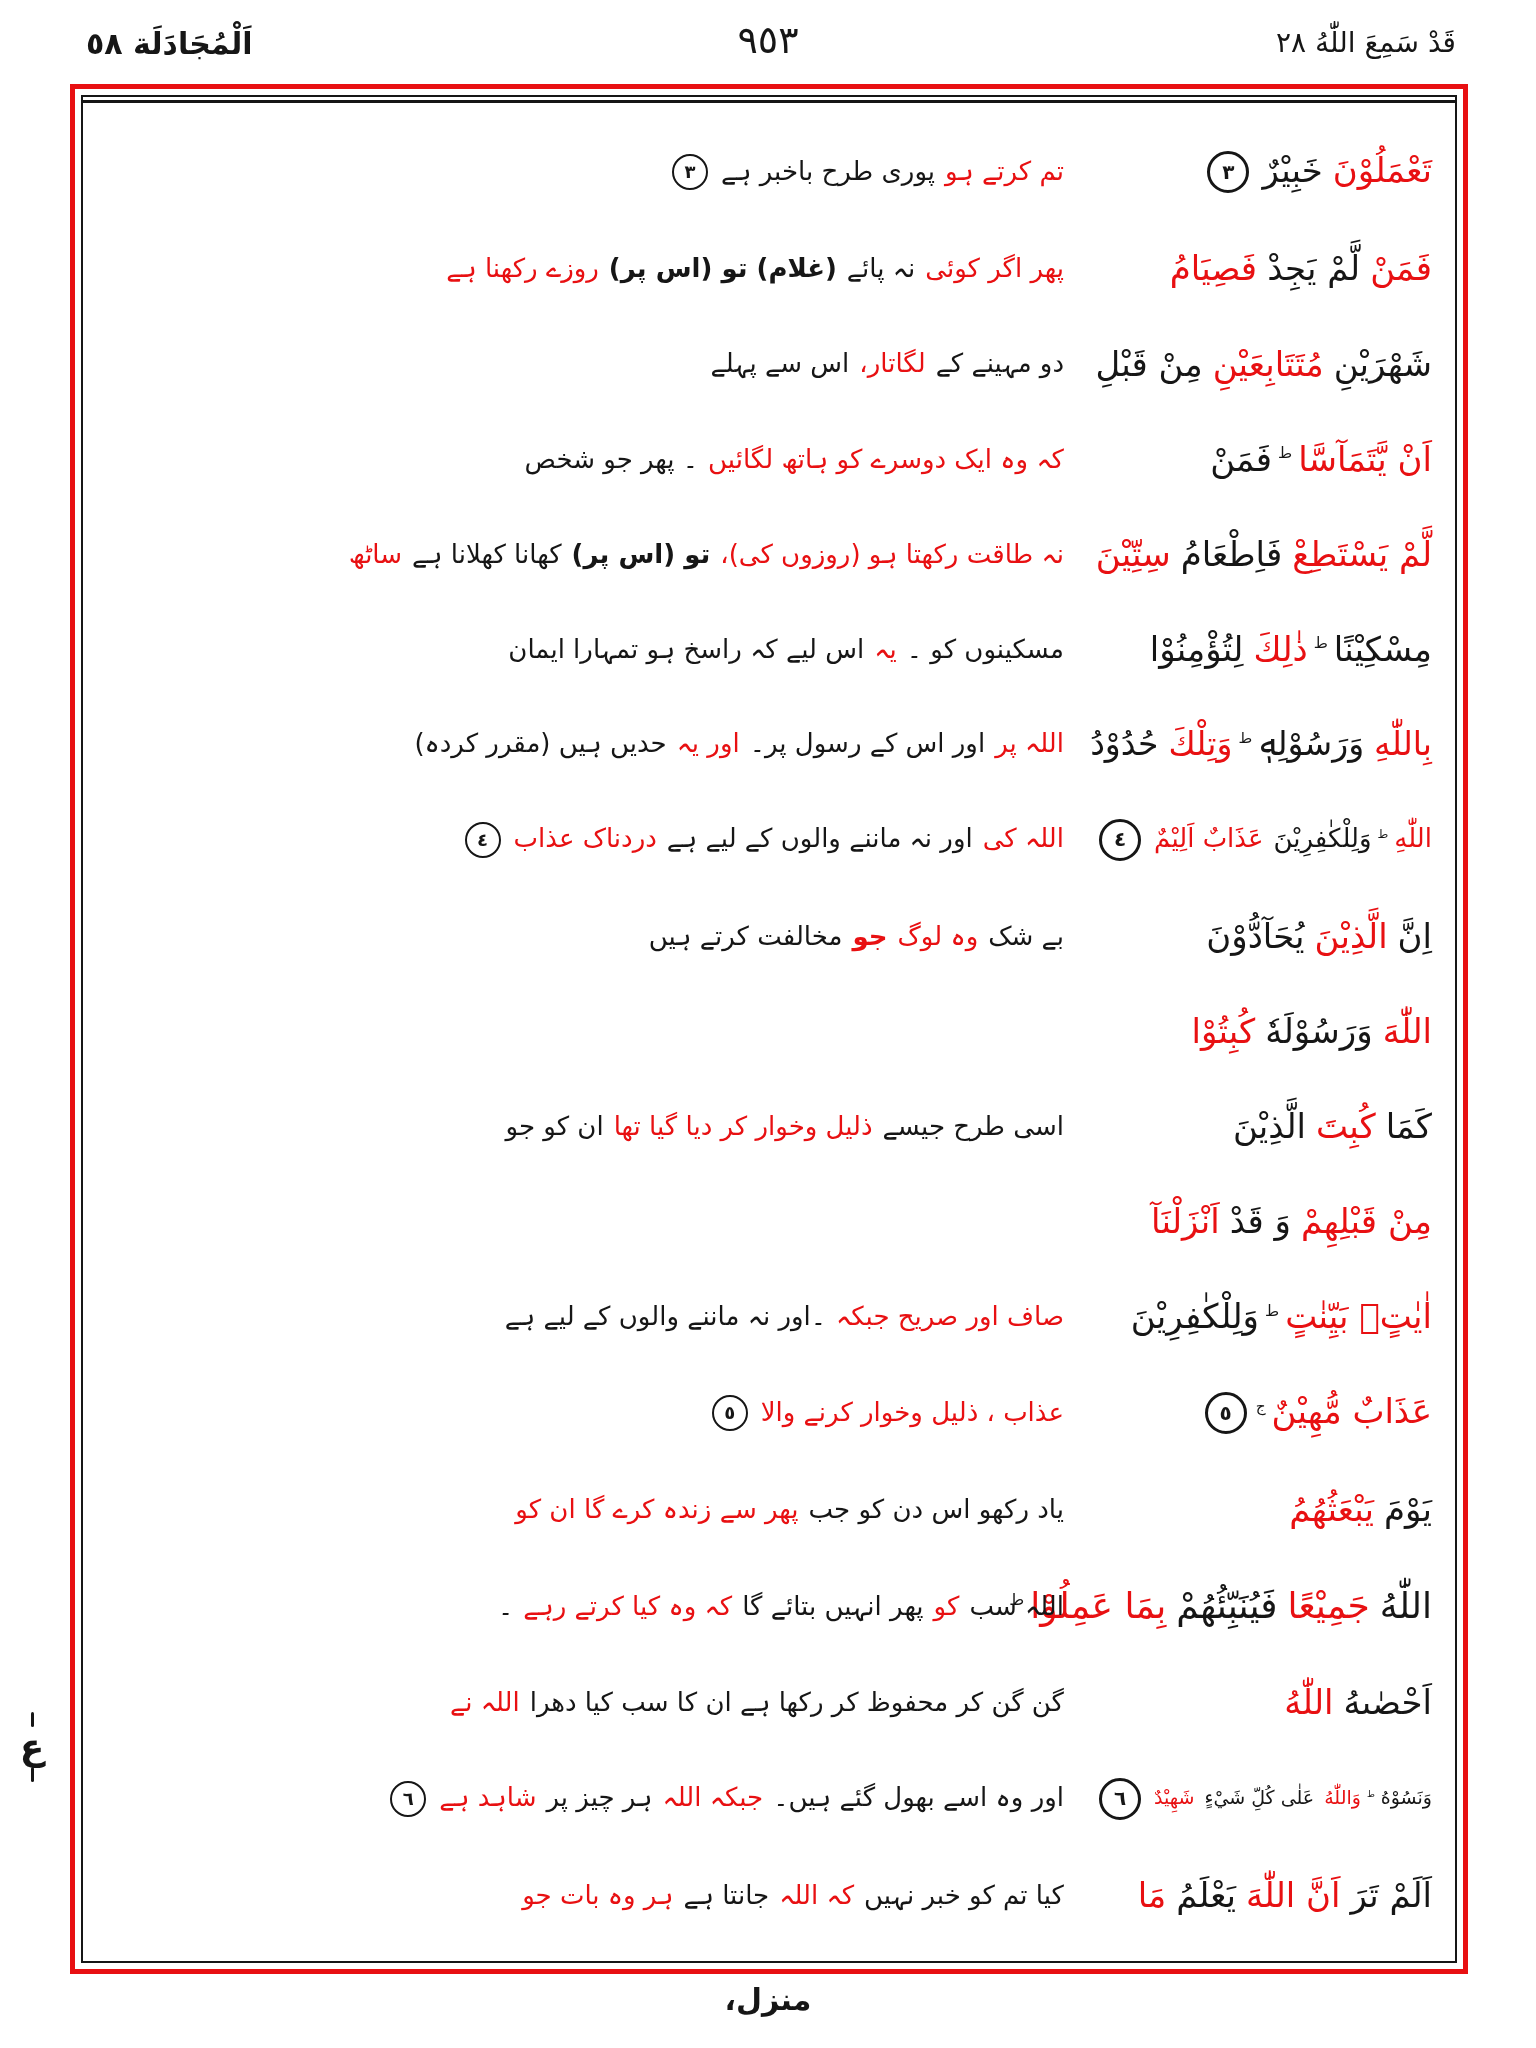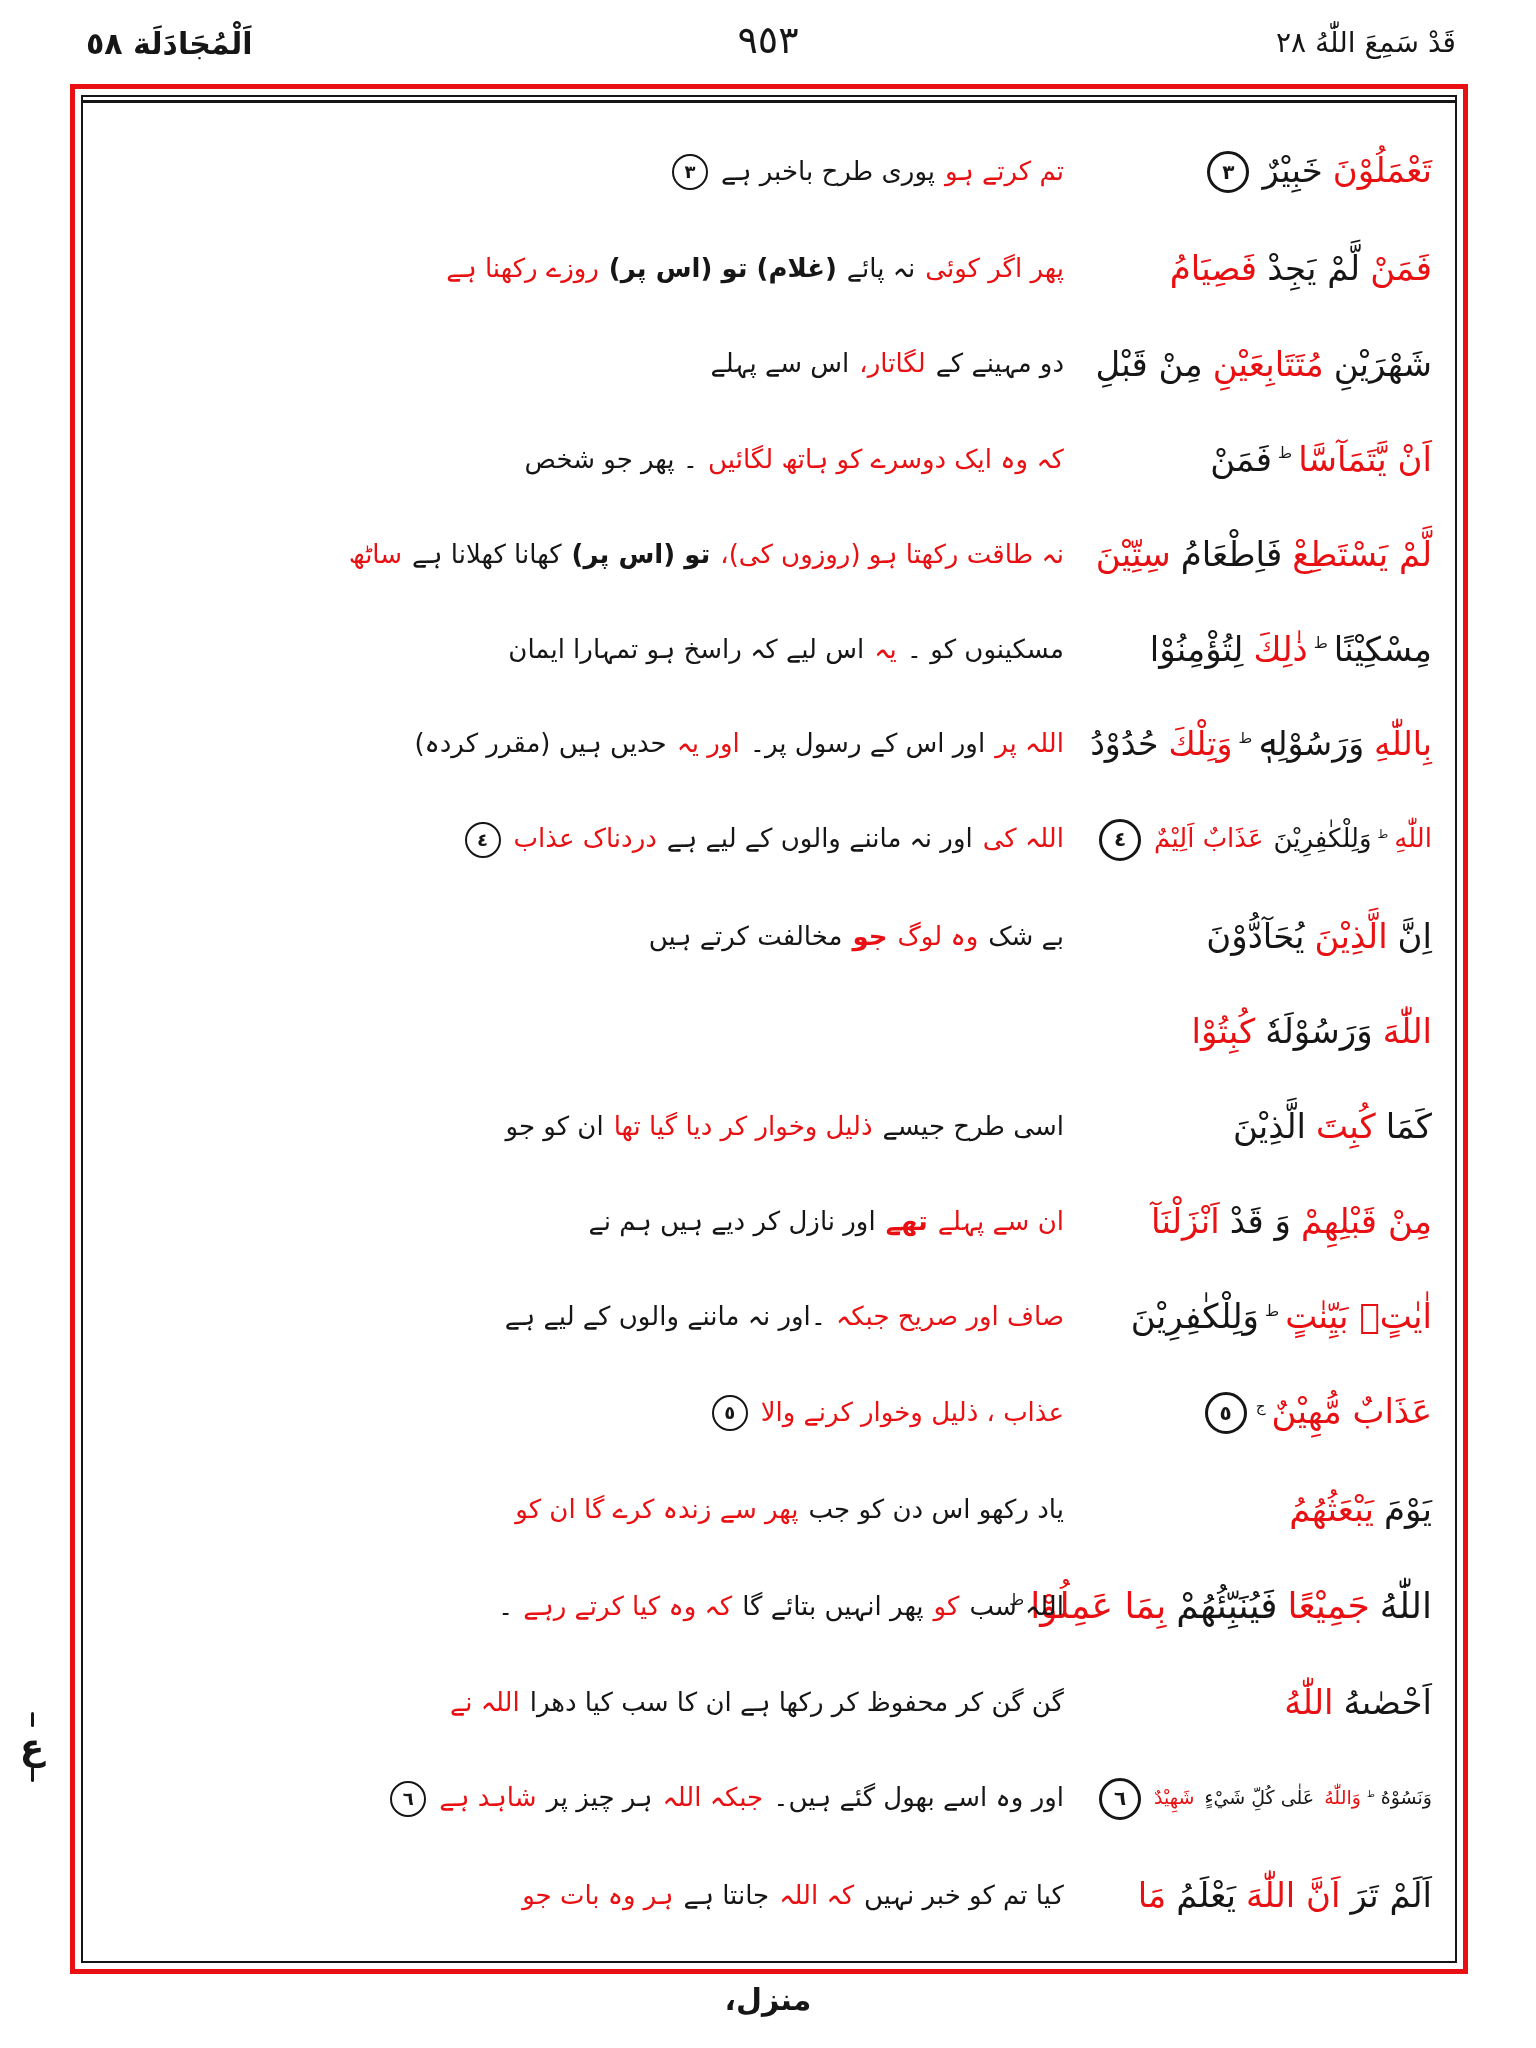--- a/index.html
+++ b/index.html
@@ -97,21 +97,20 @@
           </div>
           <div class="row">
             <div class="cell cell-ar"><span class="seg red">اللّٰهَ</span><span class="seg blk">وَرَسُوْلَهٗ</span><span class="seg red">كُبِتُوْا</span></div>
           </div>
           <div class="row">
             <div class="cell cell-ar"><span class="seg blk">كَمَا</span><span class="seg red">كُبِتَ</span><span class="seg blk">الَّذِيْنَ</span></div>
             <div class="cell cell-ur"><span class="seg blk">اسی طرح جیسے</span><span class="seg red">ذلیل وخوار کر دیا گیا تھا</span><span class="seg blk">ان کو جو</span></div>
           </div>
           <div class="row">
             <div class="cell cell-ar"><span class="seg red">مِنْ قَبْلِهِمْ</span><span class="seg blk">وَ قَدْ</span><span class="seg red">اَنْزَلْنَآ</span></div>
-            <div class="cell cell-ur"><span class="seg red">ان سے پہلے</span><span class="seg red bold">تھے</span><span class="seg blk">اور نازل کر دیے ہیں ہم نے</span></div>
           </div>
           <div class="row">
             <div class="cell cell-ar"><span class="seg red">اٰيٰتٍۭ بَيِّنٰتٍ</span><span class="seg blk sup">ط</span><span class="seg blk">وَلِلْكٰفِرِيْنَ</span></div>
             <div class="cell cell-ur"><span class="seg red">صاف اور صریح جبکہ</span><span class="seg blk">۔اور نہ ماننے والوں کے لیے ہے</span></div>
           </div>
           <div class="row">
             <div class="cell cell-ar"><span class="seg red">عَذَابٌ مُّهِيْنٌ</span><span class="seg blk sup">ج</span><span class="vm">٥</span></div>
             <div class="cell cell-ur"><span class="seg red">عذاب ، ذلیل وخوار کرنے والا</span><span class="vm">٥</span></div>
           </div>
           <div class="row">

